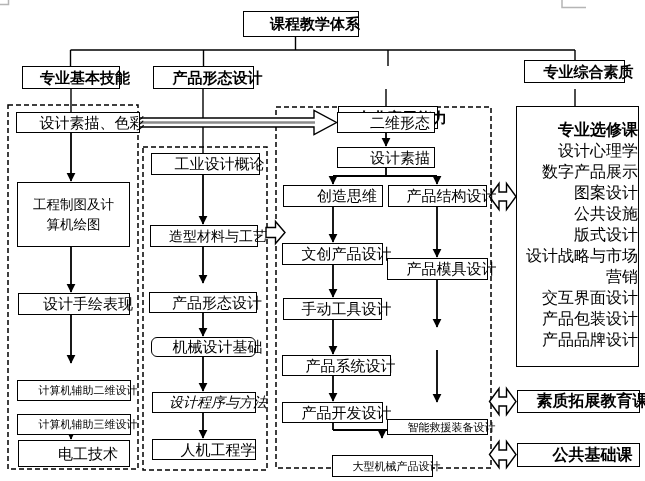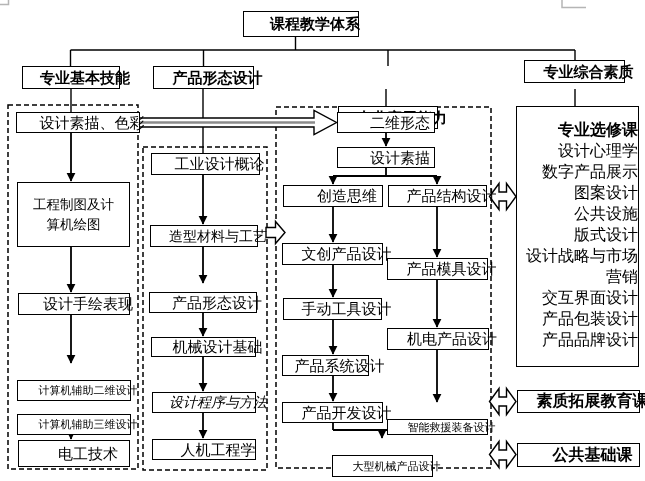--- a/index.html
+++ b/index.html
@@ -115,36 +115,35 @@
   <div class="box" style="left:16px;top:112px;width:124px;height:21px;">设计素描、色彩</div>
   <div class="box twoline" style="left:17px;top:182px;width:113px;height:65px;">工程制图及计算机绘图</div>
   <div class="box" style="left:18px;top:293px;width:112px;height:22px;">设计手绘表现</div>
   <div class="box f12" style="left:17px;top:364px;width:114px;height:21px;">计算机辅助二维设计</div>
   <div class="box f12" style="left:17px;top:398px;width:114px;height:21px;">计算机辅助三维设计</div>
   <div class="box" style="left:18px;top:440px;width:112px;height:27px;">电工技术</div>
 
   <div class="box" style="left:151px;top:153px;width:109px;height:22px;">工业设计概论</div>
   <div class="box f14" style="left:150px;top:225px;width:108px;height:22px;">造型材料与工艺</div>
   <div class="box" style="left:149px;top:292px;width:108px;height:21px;">产品形态设计</div>
-  <div class="box" style="left:151px;top:337px;width:105px;height:20px;">机械设计基础</div>
+  <div class="box" style="left:151px;top:337px;width:105px;height:20px;border-radius:6px;">机械设计基础</div>
   <div class="box f14" style="left:152px;top:392px;width:104px;height:21px;font-style:italic;">设计程序与方法</div>
   <div class="box" style="left:152px;top:439px;width:104px;height:21px;">人机工程学</div>
 
   <div class="box" style="left:337px;top:112px;width:98px;height:21px;">二维形态</div>
   <div class="box" style="left:337px;top:147px;width:98px;height:21px;">设计素描</div>
 
   <div class="box" style="left:283px;top:185px;width:100px;height:22px;">创造思维</div>
   <div class="box" style="left:282px;top:243px;width:101px;height:22px;">文创产品设计</div>
   <div class="box" style="left:283px;top:298px;width:99px;height:22px;">手动工具设计</div>
-  <div class="box" style="left:282px;top:355px;width:87px;height:21px;">产品系统设计</div>
+  <div class="box" style="left:282px;top:355px;width:109px;height:21px;">产品系统设计</div>
   <div class="box" style="left:282px;top:402px;width:101px;height:21px;">产品开发设计</div>
 
   <div class="box" style="left:388px;top:185px;width:99px;height:22px;">产品结构设计</div>
   <div class="box" style="left:387px;top:258px;width:101px;height:22px;">产品模具设计</div>
-  <div class="box" style="left:387px;top:328px;width:102px;height:22px;">机电产品设计</div>
   <div class="box f12" style="left:387px;top:403px;width:101px;height:16px;">智能救援装备设计</div>
 
   <div class="box f12" style="left:332px;top:439px;width:101px;height:22px;">大型机械产品设计</div>
 
   <div class="qbox" style="left:516px;top:106px;width:123px;height:261px;">
     <div class="qhead">专业选修课</div>
     <div class="qitem">设计心理学</div>
     <div class="qitem">数字产品展示</div>
     <div class="qitem">图案设计</div>
     <div class="qitem">公共设施</div>

